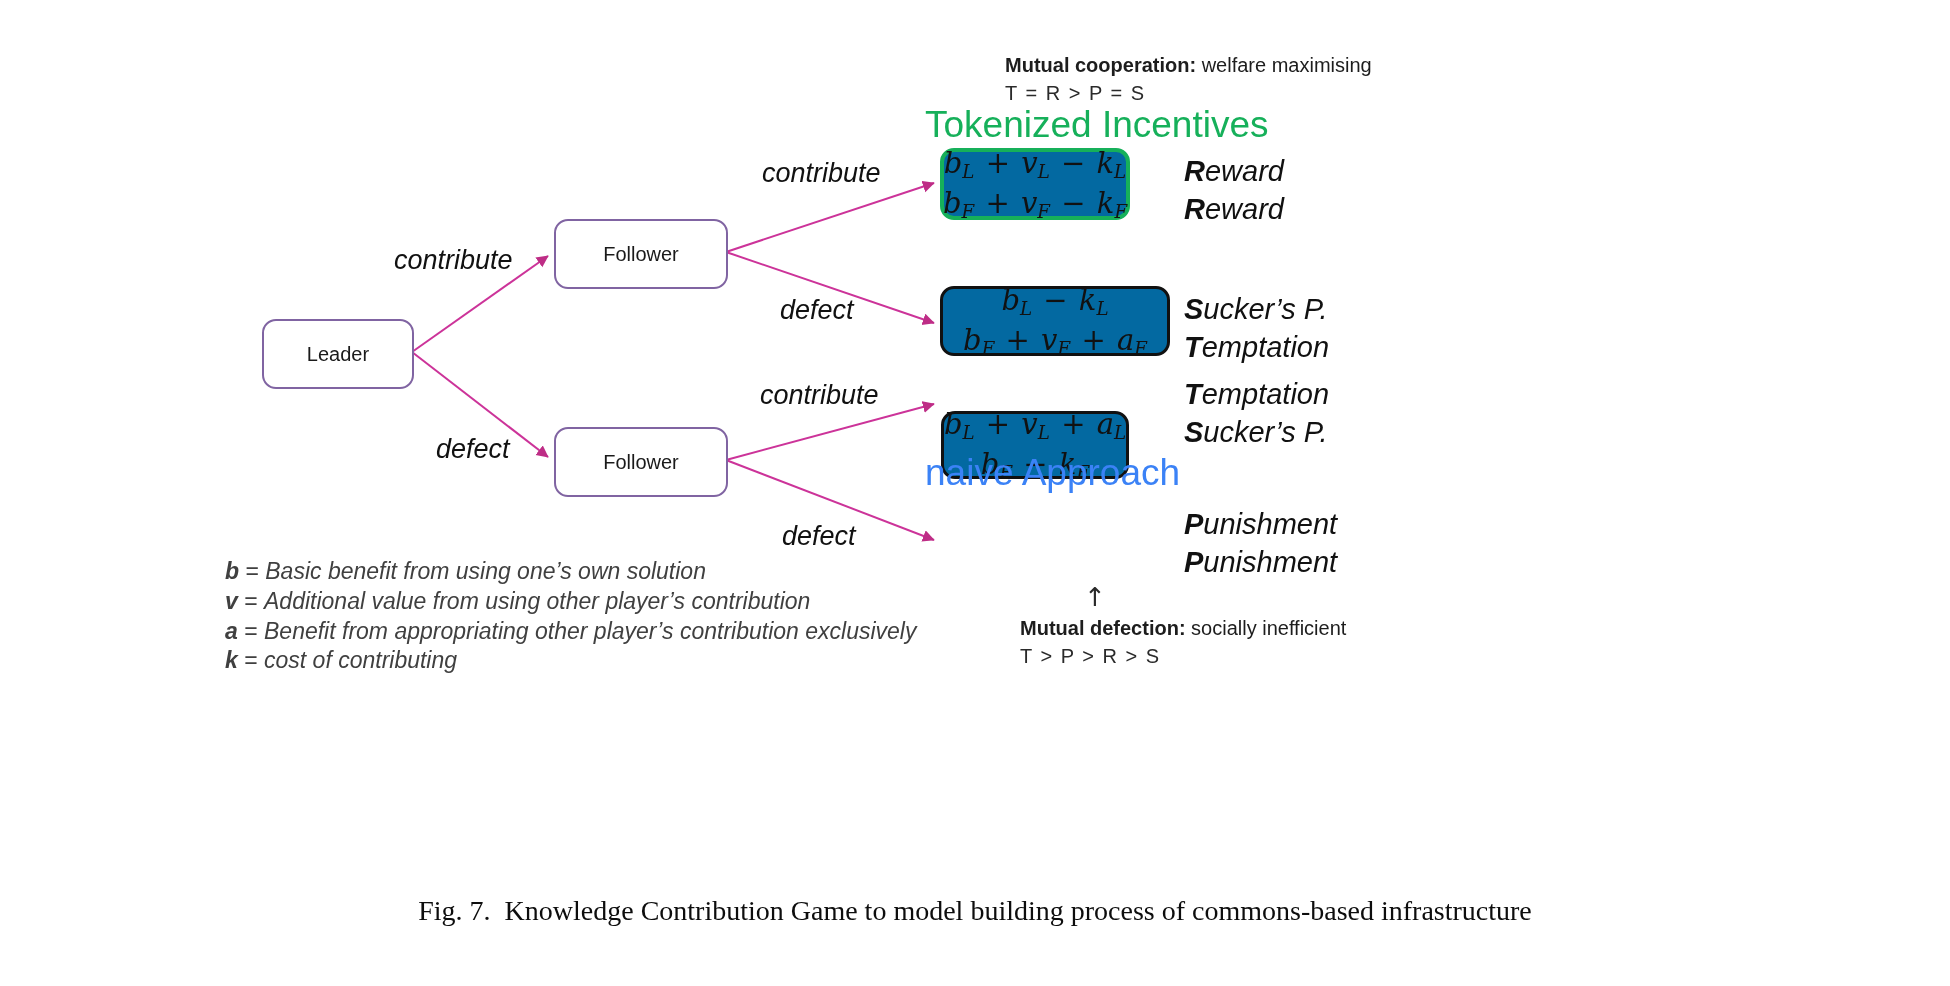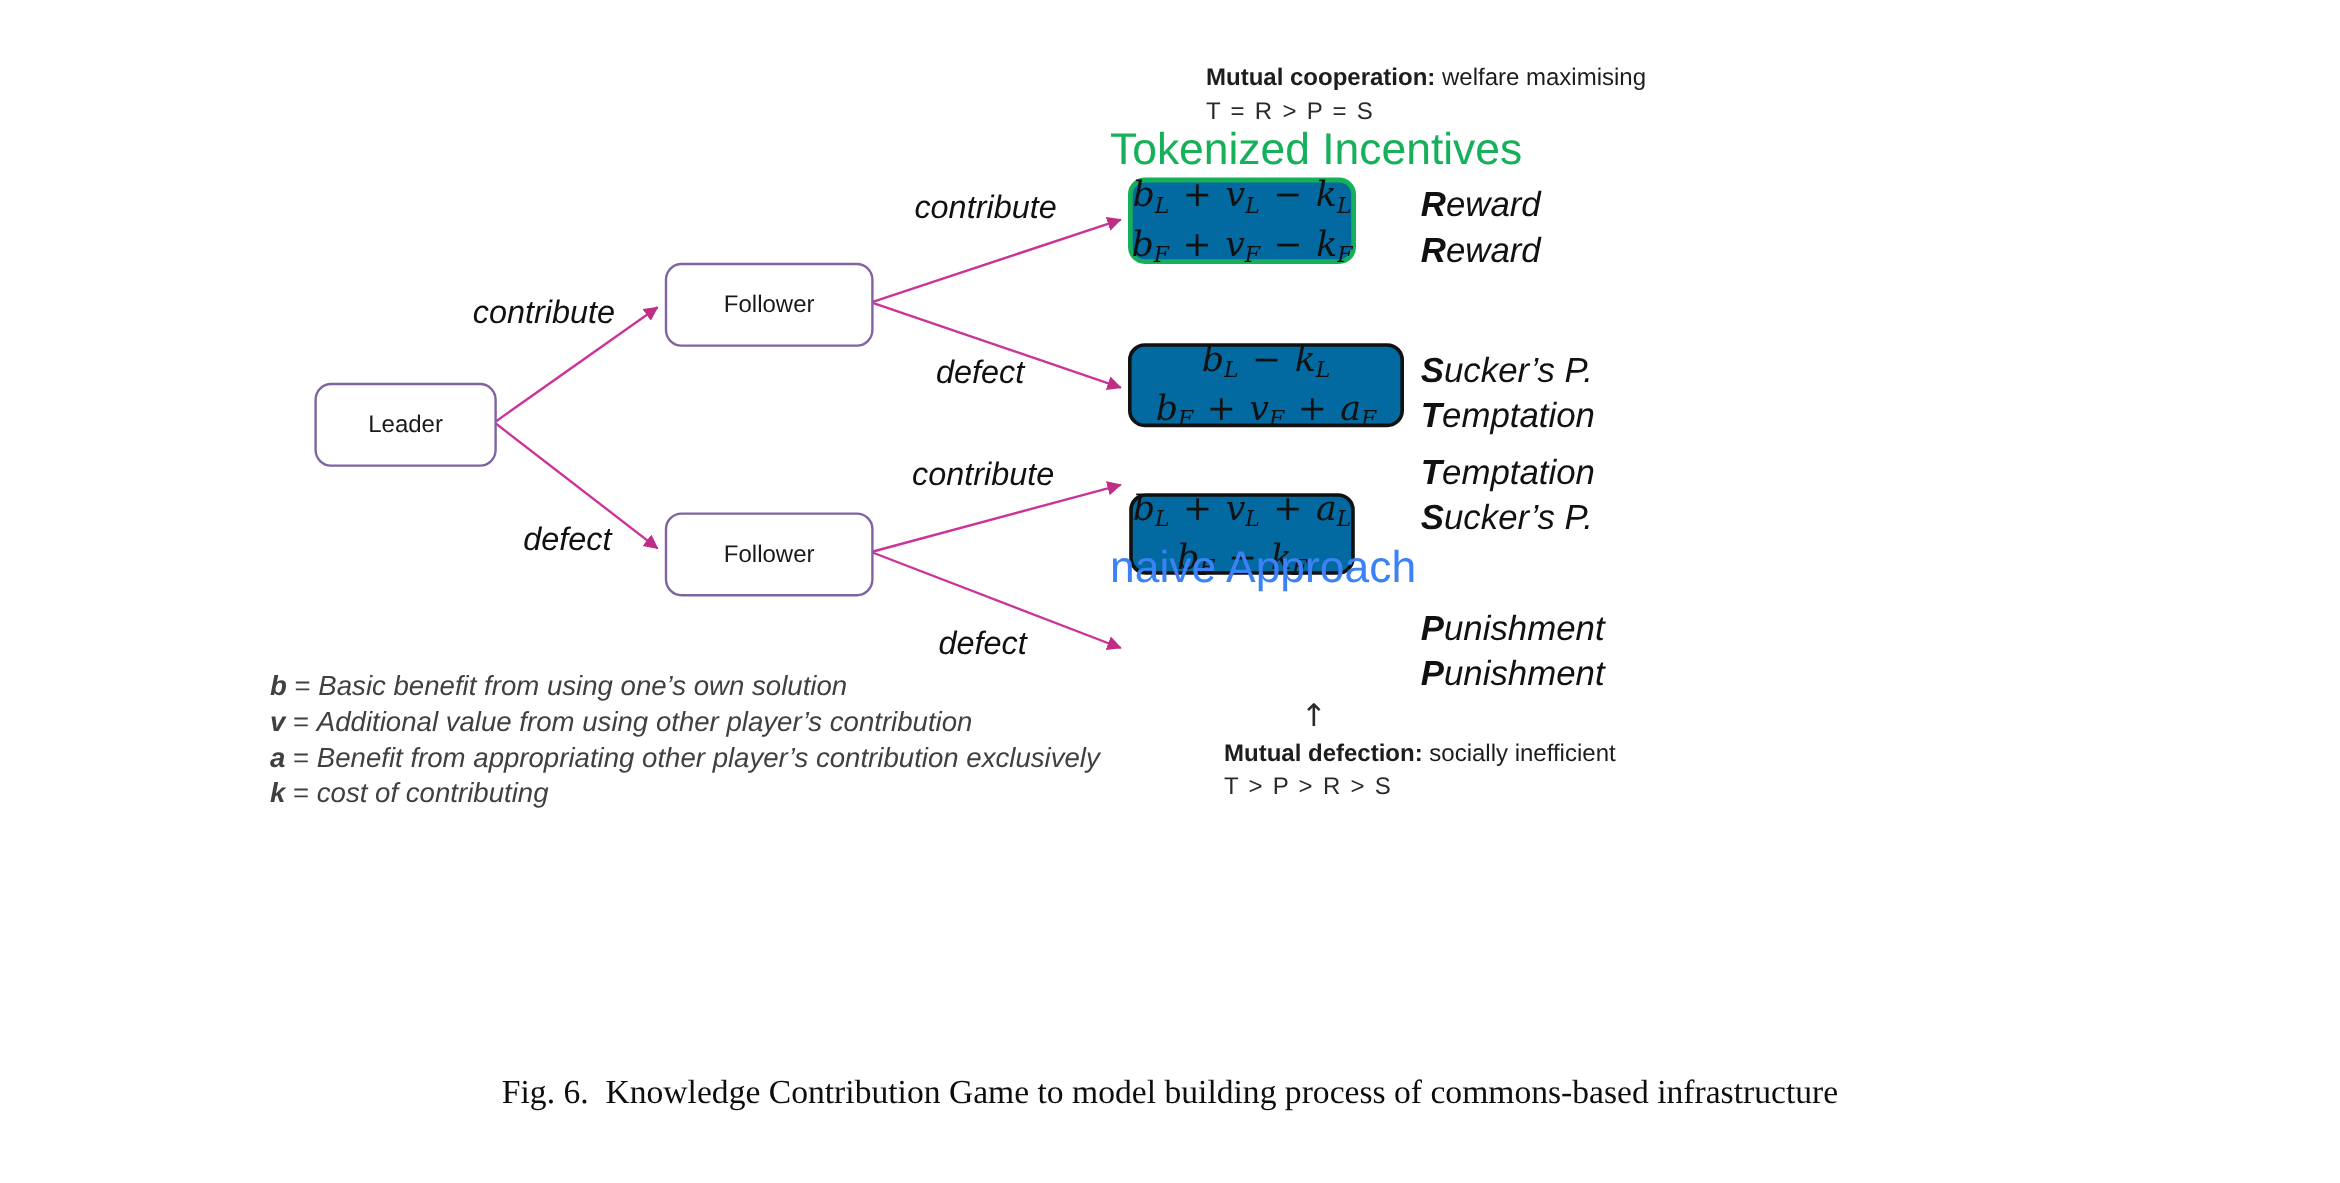--- a/index.html
+++ b/index.html
@@ -251,15 +251,15 @@
     </div>
     <div class="legend-row">
       <span class="legend-sym">a</span><span class="legend-eq"> = </span><span class="legend-desc">Benefit from appropriating other player’s contribution exclusively</span>
     </div>
     <div class="legend-row">
       <span class="legend-sym">k</span><span class="legend-eq"> = </span><span class="legend-desc">cost of contributing</span>
     </div>
   </div>
 
   <div id="caption">
-    <span class="cap-num">Fig. 6.</span>&nbsp;&nbsp;<span>Knowledge Contribution Game to model building process of commons-based infrastructure</span>
+    <span class="cap-num">Fig. 7.</span>&nbsp;&nbsp;<span>Knowledge Contribution Game to model building process of commons-based infrastructure</span>
   </div>
 </div>
 
 </body></html>

